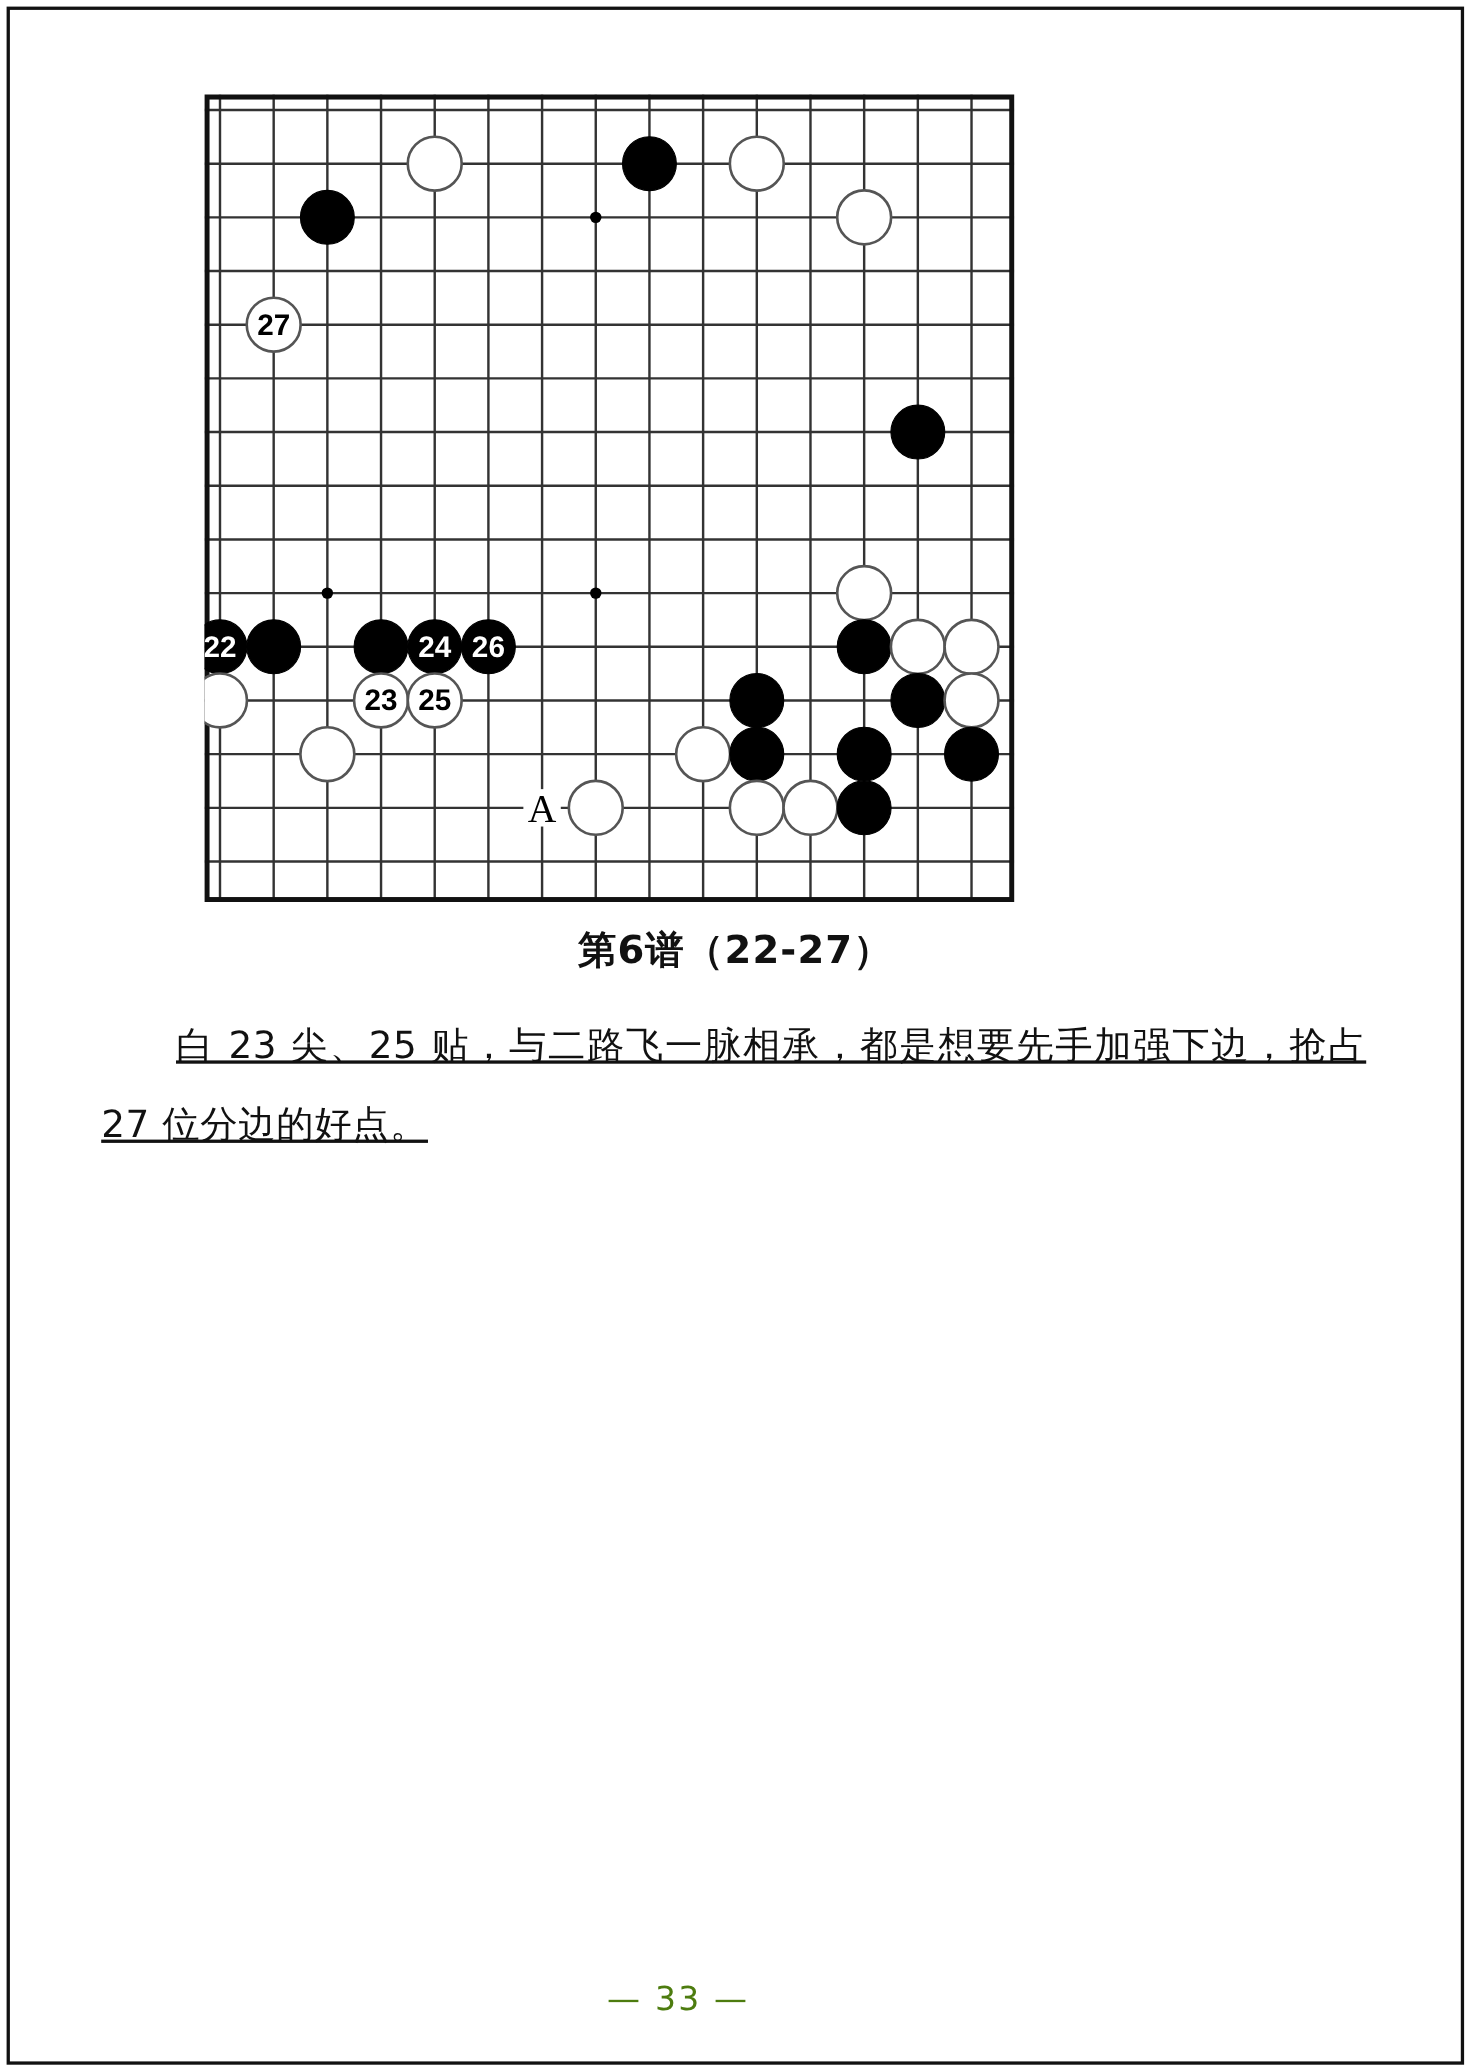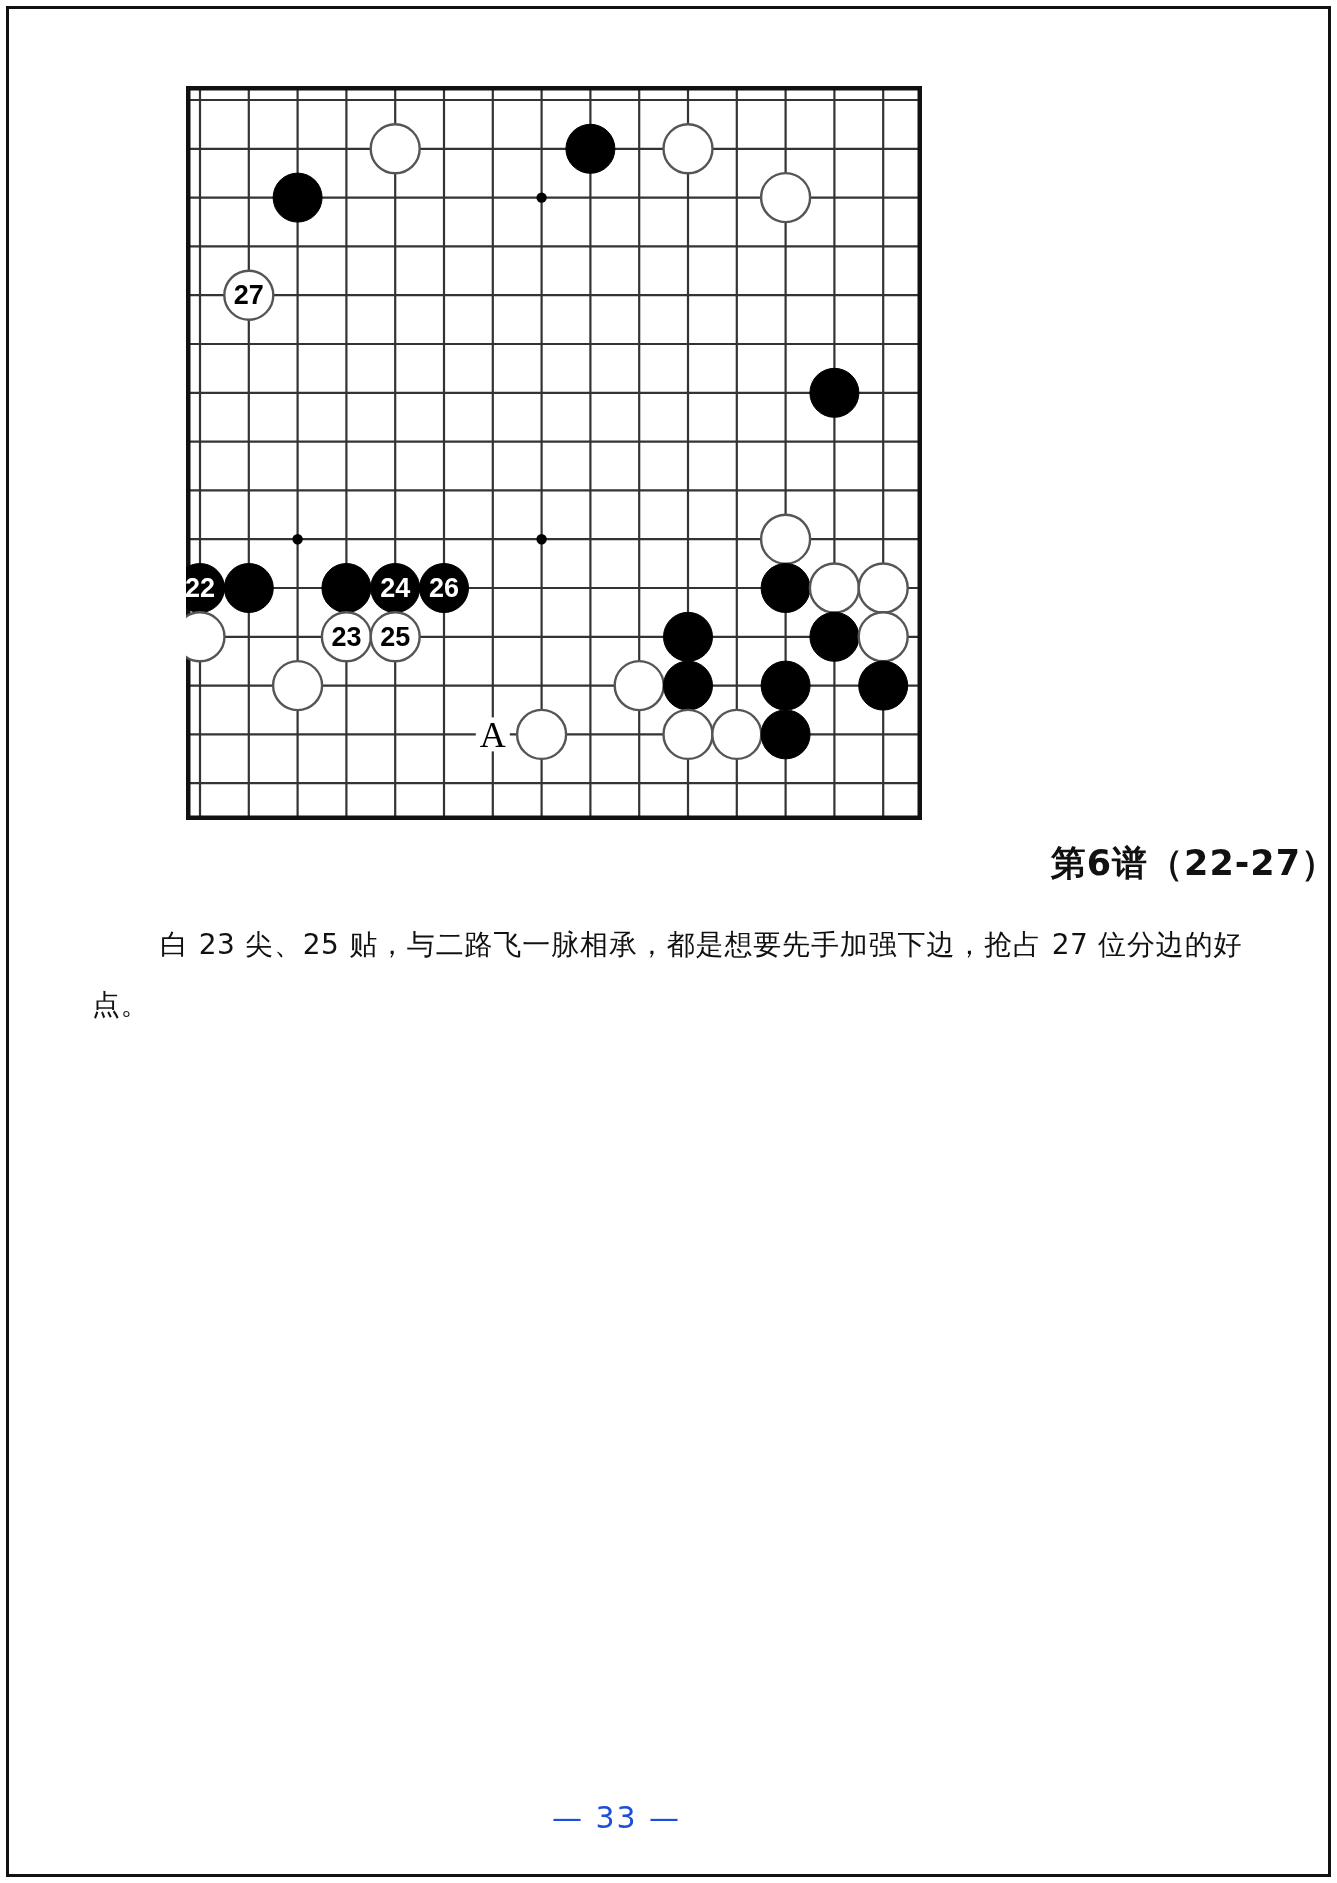--- a/index.html
+++ b/index.html
@@ -45,57 +45,58 @@
     font-family: "Liberation Sans", "DejaVu Sans", sans-serif;
     font-weight: bold;
   }
 
   
   #caption {
     position: absolute;
     left: 0;
     top: 840px;
     width: 1337px;
-    text-align: right;
+    text-align: center;
     font-family: "DejaVu Sans", "Liberation Sans", sans-serif;
     font-weight: bold;
     font-size: 35px;
     letter-spacing: 1px;
     color: #111111;
   }
 
   
   #article {
     position: absolute;
     left: 92px;
     top: 915px;
     width: 1150px;
     color: #111111;
   }
   .para {
     font-family: "DejaVu Sans", "Liberation Sans", sans-serif;
-    font-size: 28px;
-    line-height: 60px;
+    font-size: 34px;
+    line-height: 72px;
     text-indent: 68px;
     text-align: justify;
     text-justify: inter-character;
     margin: 0 0 6px 0;
     letter-spacing: 0.5px;
+    text-decoration: underline;
   }
 
   
   #footer {
     position: absolute;
     left: 0;
     top: 1800px;
     width: 1233px;
     text-align: center;
     font-family: "DejaVu Sans", "Liberation Sans", sans-serif;
     font-size: 30px;
-    color: #1d4ed8;
+    color: #4d7c0f;
     letter-spacing: 2px;
   }
 </style>
 </head>
 <body>
 
 <div id="page">
 
   <div id="page-frame"></div>
 

